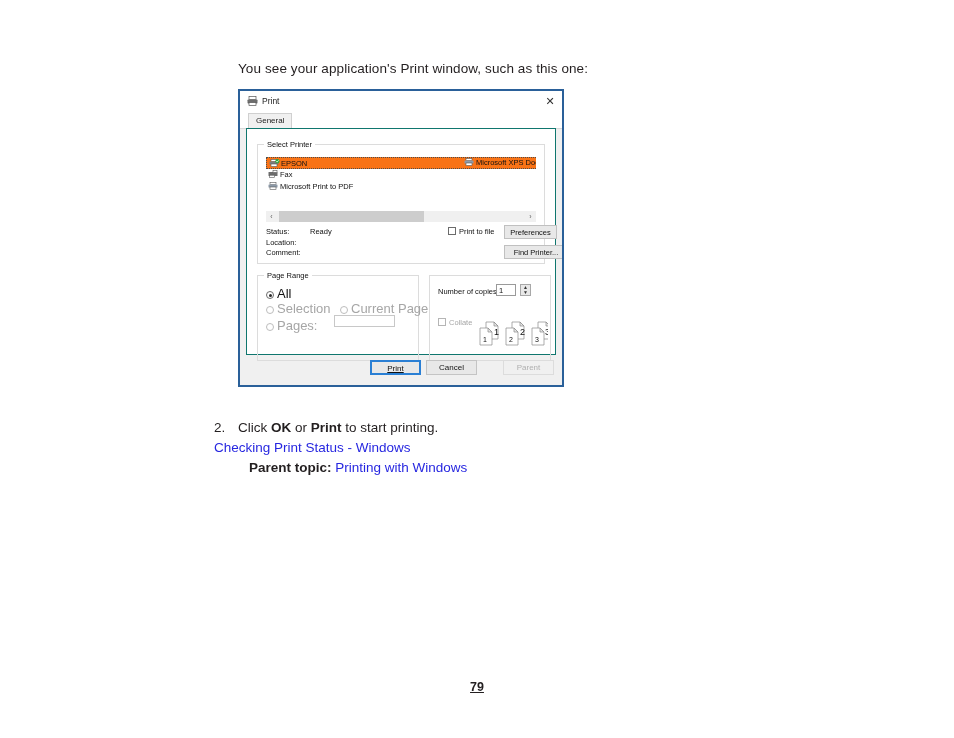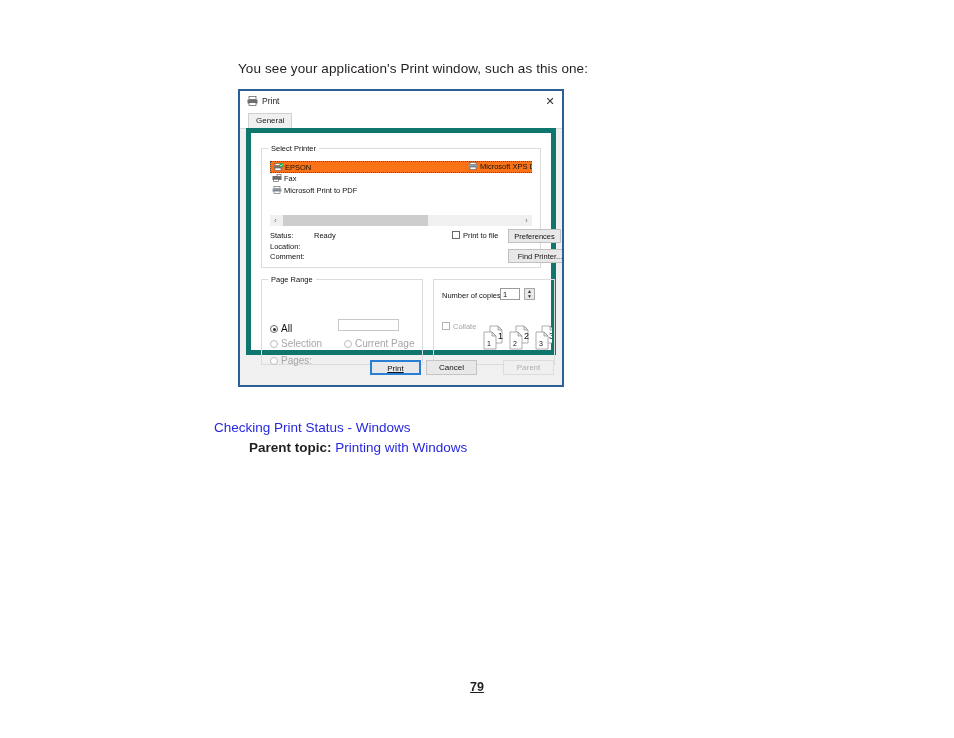--- a/index.html
+++ b/index.html
@@ -141,21 +141,21 @@
     color: #222;
   }
 
   .tabpage {
     position: absolute;
     left: 6px;
     top: 37px;
     right: 6px;
     bottom: 30px;
     background: #ffffff;
-    border: 5px solid #0f766e;
+    border: 1px solid #0f766e;
     padding-left: 38px;
   }
 
   
   .group {
     position: absolute;
     border: 1px solid #dcdcdc;
   }
   .group > .legend {
     position: absolute;
@@ -284,24 +284,23 @@
     color: #111;
     box-sizing: border-box;
     cursor: default;
   }
   #btn-preferences { left: 246px; top: 80px; width: 53px; height: 14px; line-height: 13px; }
   #btn-findprinter { left: 246px; top: 100px; width: 64px; height: 14px; line-height: 13px; }
 
   
   .radio-row {
     position: absolute;
-    font-size: 10px;
-    white-space: nowrap;
-    color: #111;
-    margin-top: 33px;
+    font-size: 13px;
+    white-space: nowrap;
+    color: #111;
   }
   .radio-row.disabled { color: #a6a6a6; }
   .rbox {
     display: inline-block;
     width: 8px;
     height: 8px;
     border: 1px solid #6b6b6b;
     border-radius: 50%;
     background: #fff;
     vertical-align: -1px;
@@ -577,20 +576,23 @@
 
   <div class="actionbar">
     <div class="abtn" id="btn-print"><span class="u">Print</span></div>
     <div class="abtn" id="btn-cancel">Cancel</div>
     <div class="abtn" id="btn-apply">Parent</div>
   </div>
 
 </div>
 
 <div class="step-block">
+  <div class="step-row">
+    <span class="step-num">2.</span><span>Click </span><b>OK</b><span> or </span><b>Print</b><span> to start printing.</span>
+  </div>
   <div class="link-row">
     <a href="#">Checking Print Status - Windows</a>
   </div>
   <div class="parent-row">
     <span class="pt-label">Parent topic:</span>
     <span class="pt-link">Printing with Windows</span>
   </div>
 </div>
 
 <div class="page-number">79</div>

